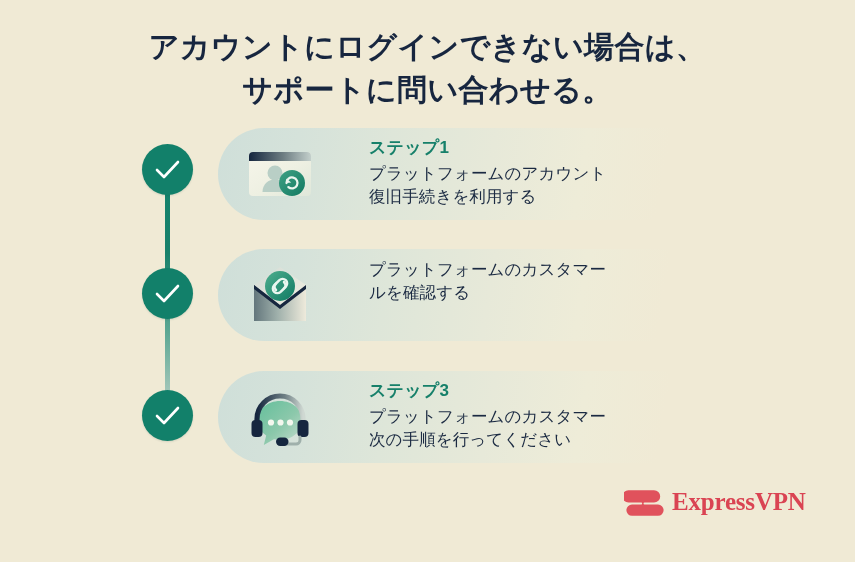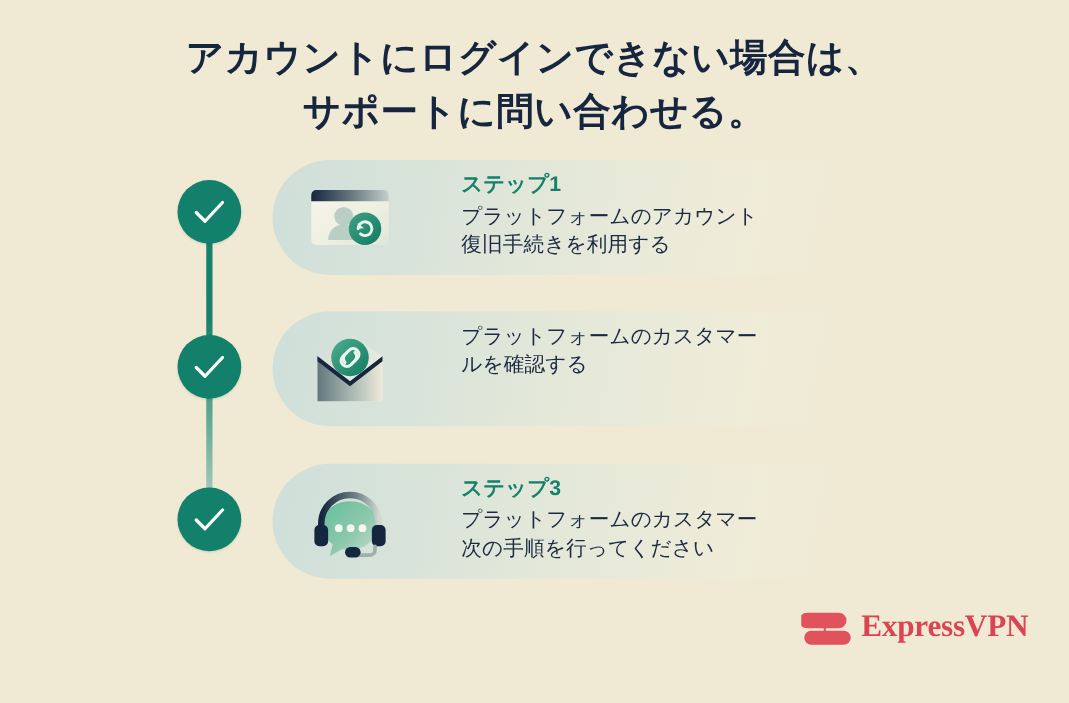--- a/index.html
+++ b/index.html
@@ -127,21 +127,21 @@
     font-weight: 400;
     line-height: 1.42;
     margin: 0;
     letter-spacing: 0.1px;
     white-space: pre-line;
   }
 
   
   .logo {
     position: absolute;
-    left: 641px;
+    left: 624px;
     top: 482px;
     width: 150px;
     height: 44px;
   }
   .logo-mark {
     position: absolute;
     left: 0;
     top: 5px;
     width: 42px;
     height: 34px;

